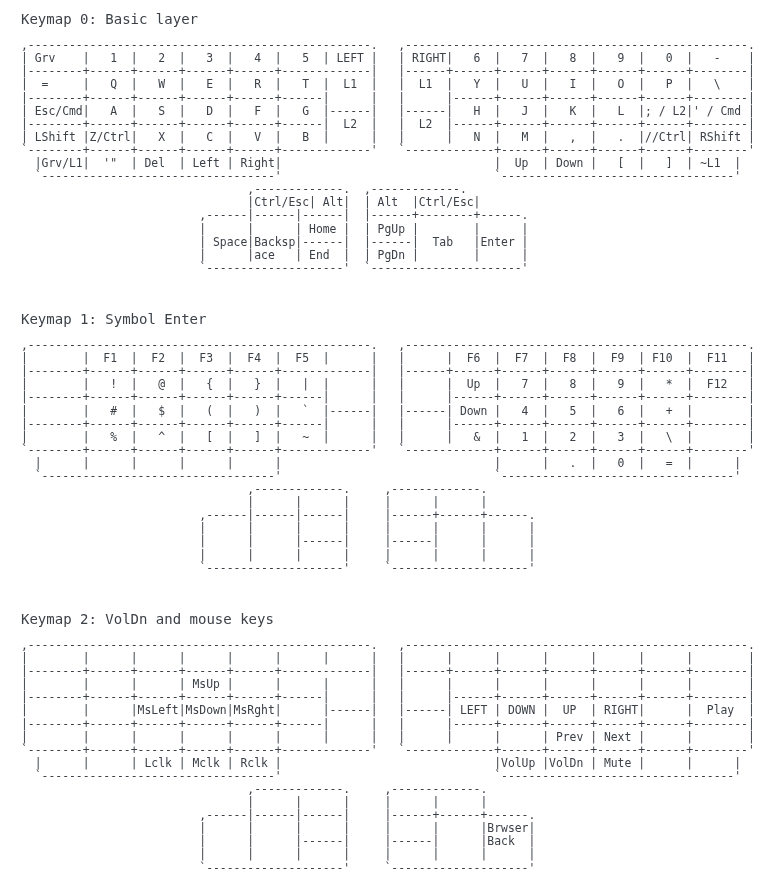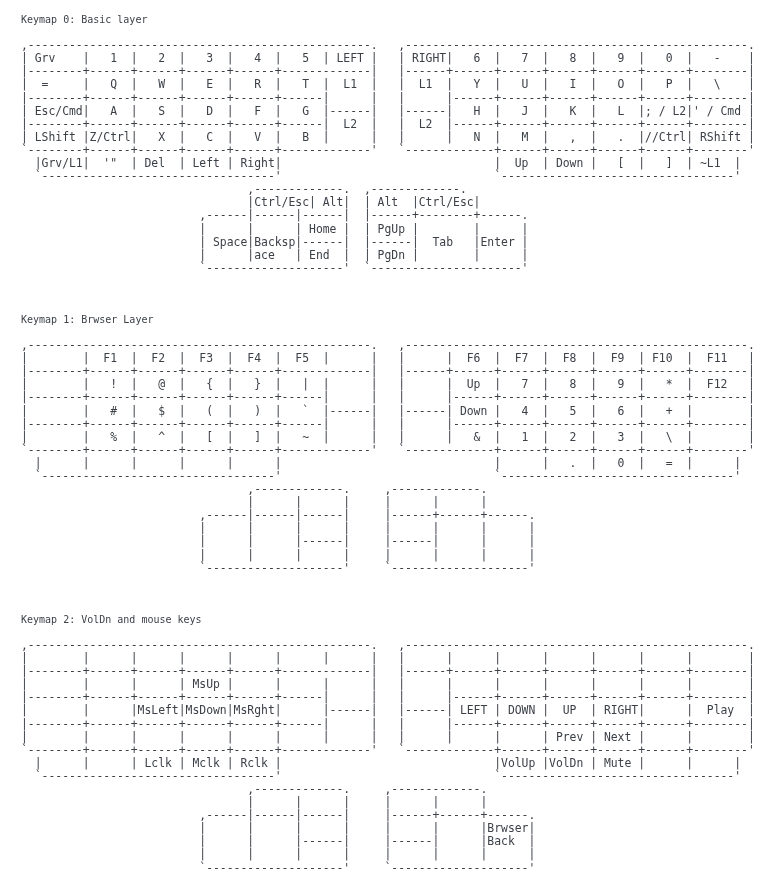--- a/index.html
+++ b/index.html
@@ -13,21 +13,21 @@
     overflow: hidden;
     box-sizing: border-box;
     padding: 13px 4px 0 21px;
     font-family: "DejaVu Sans Mono", "Liberation Mono", monospace;
     color: #3c4148;
   }
   .keymap-section {
     margin: 0 0 38px 0;
   }
   .keymap-title {
-    font-size: 10px;
+    font-size: 14px;
     line-height: 13.1px;
     white-space: pre;
     margin: 0 0 13.1px 0;
   }
   .keymap-art {
     font-family: "DejaVu Sans Mono", "Liberation Mono", monospace;
     font-size: 11.4px;
     line-height: 13.1px;
     margin: 0;
     white-space: pre;
@@ -55,21 +55,21 @@
                                  ,-------------.  ,-------------.
                                  |Ctrl/Esc| Alt|  | Alt  |Ctrl/Esc|
                           ,------|------|------|  |------+--------+------.
                           |      |      | Home |  | PgUp |        |      |
                           | Space|Backsp|------|  |------|  Tab   |Enter |
                           |      |ace   | End  |  | PgDn |        |      |
                           `--------------------'  `----------------------'</pre>
   </section>
 
   <section class="keymap-section">
-    <div class="keymap-title">Keymap 1: Brwser Layer</div>
+    <div class="keymap-title">Keymap 1: Symbol Enter</div>
     <pre class="keymap-art">,--------------------------------------------------.   ,--------------------------------------------------.
 |        |  F1  |  F2  |  F3  |  F4  |  F5  |      |   |      |  F6  |  F7  |  F8  |  F9  | F10  |  F11   |
 |--------+------+------+------+------+-------------|   |------+------+------+------+------+------+--------|
 |        |   !  |   @  |   {  |   }  |   |  |      |   |      |  Up  |   7  |   8  |   9  |   *  |  F12   |
 |--------+------+------+------+------+------|      |   |      |------+------+------+------+------+--------|
 |        |   #  |   $  |   (  |   )  |   `  |------|   |------| Down |   4  |   5  |   6  |   +  |        |
 |--------+------+------+------+------+------|      |   |      |------+------+------+------+------+--------|
 |        |   %  |   ^  |   [  |   ]  |   ~  |      |   |      |   &amp;  |   1  |   2  |   3  |   \  |        |
 `--------+------+------+------+------+-------------'   `-------------+------+------+------+------+--------'
   |      |      |      |      |      |                               |      |   .  |   0  |   =  |      |

